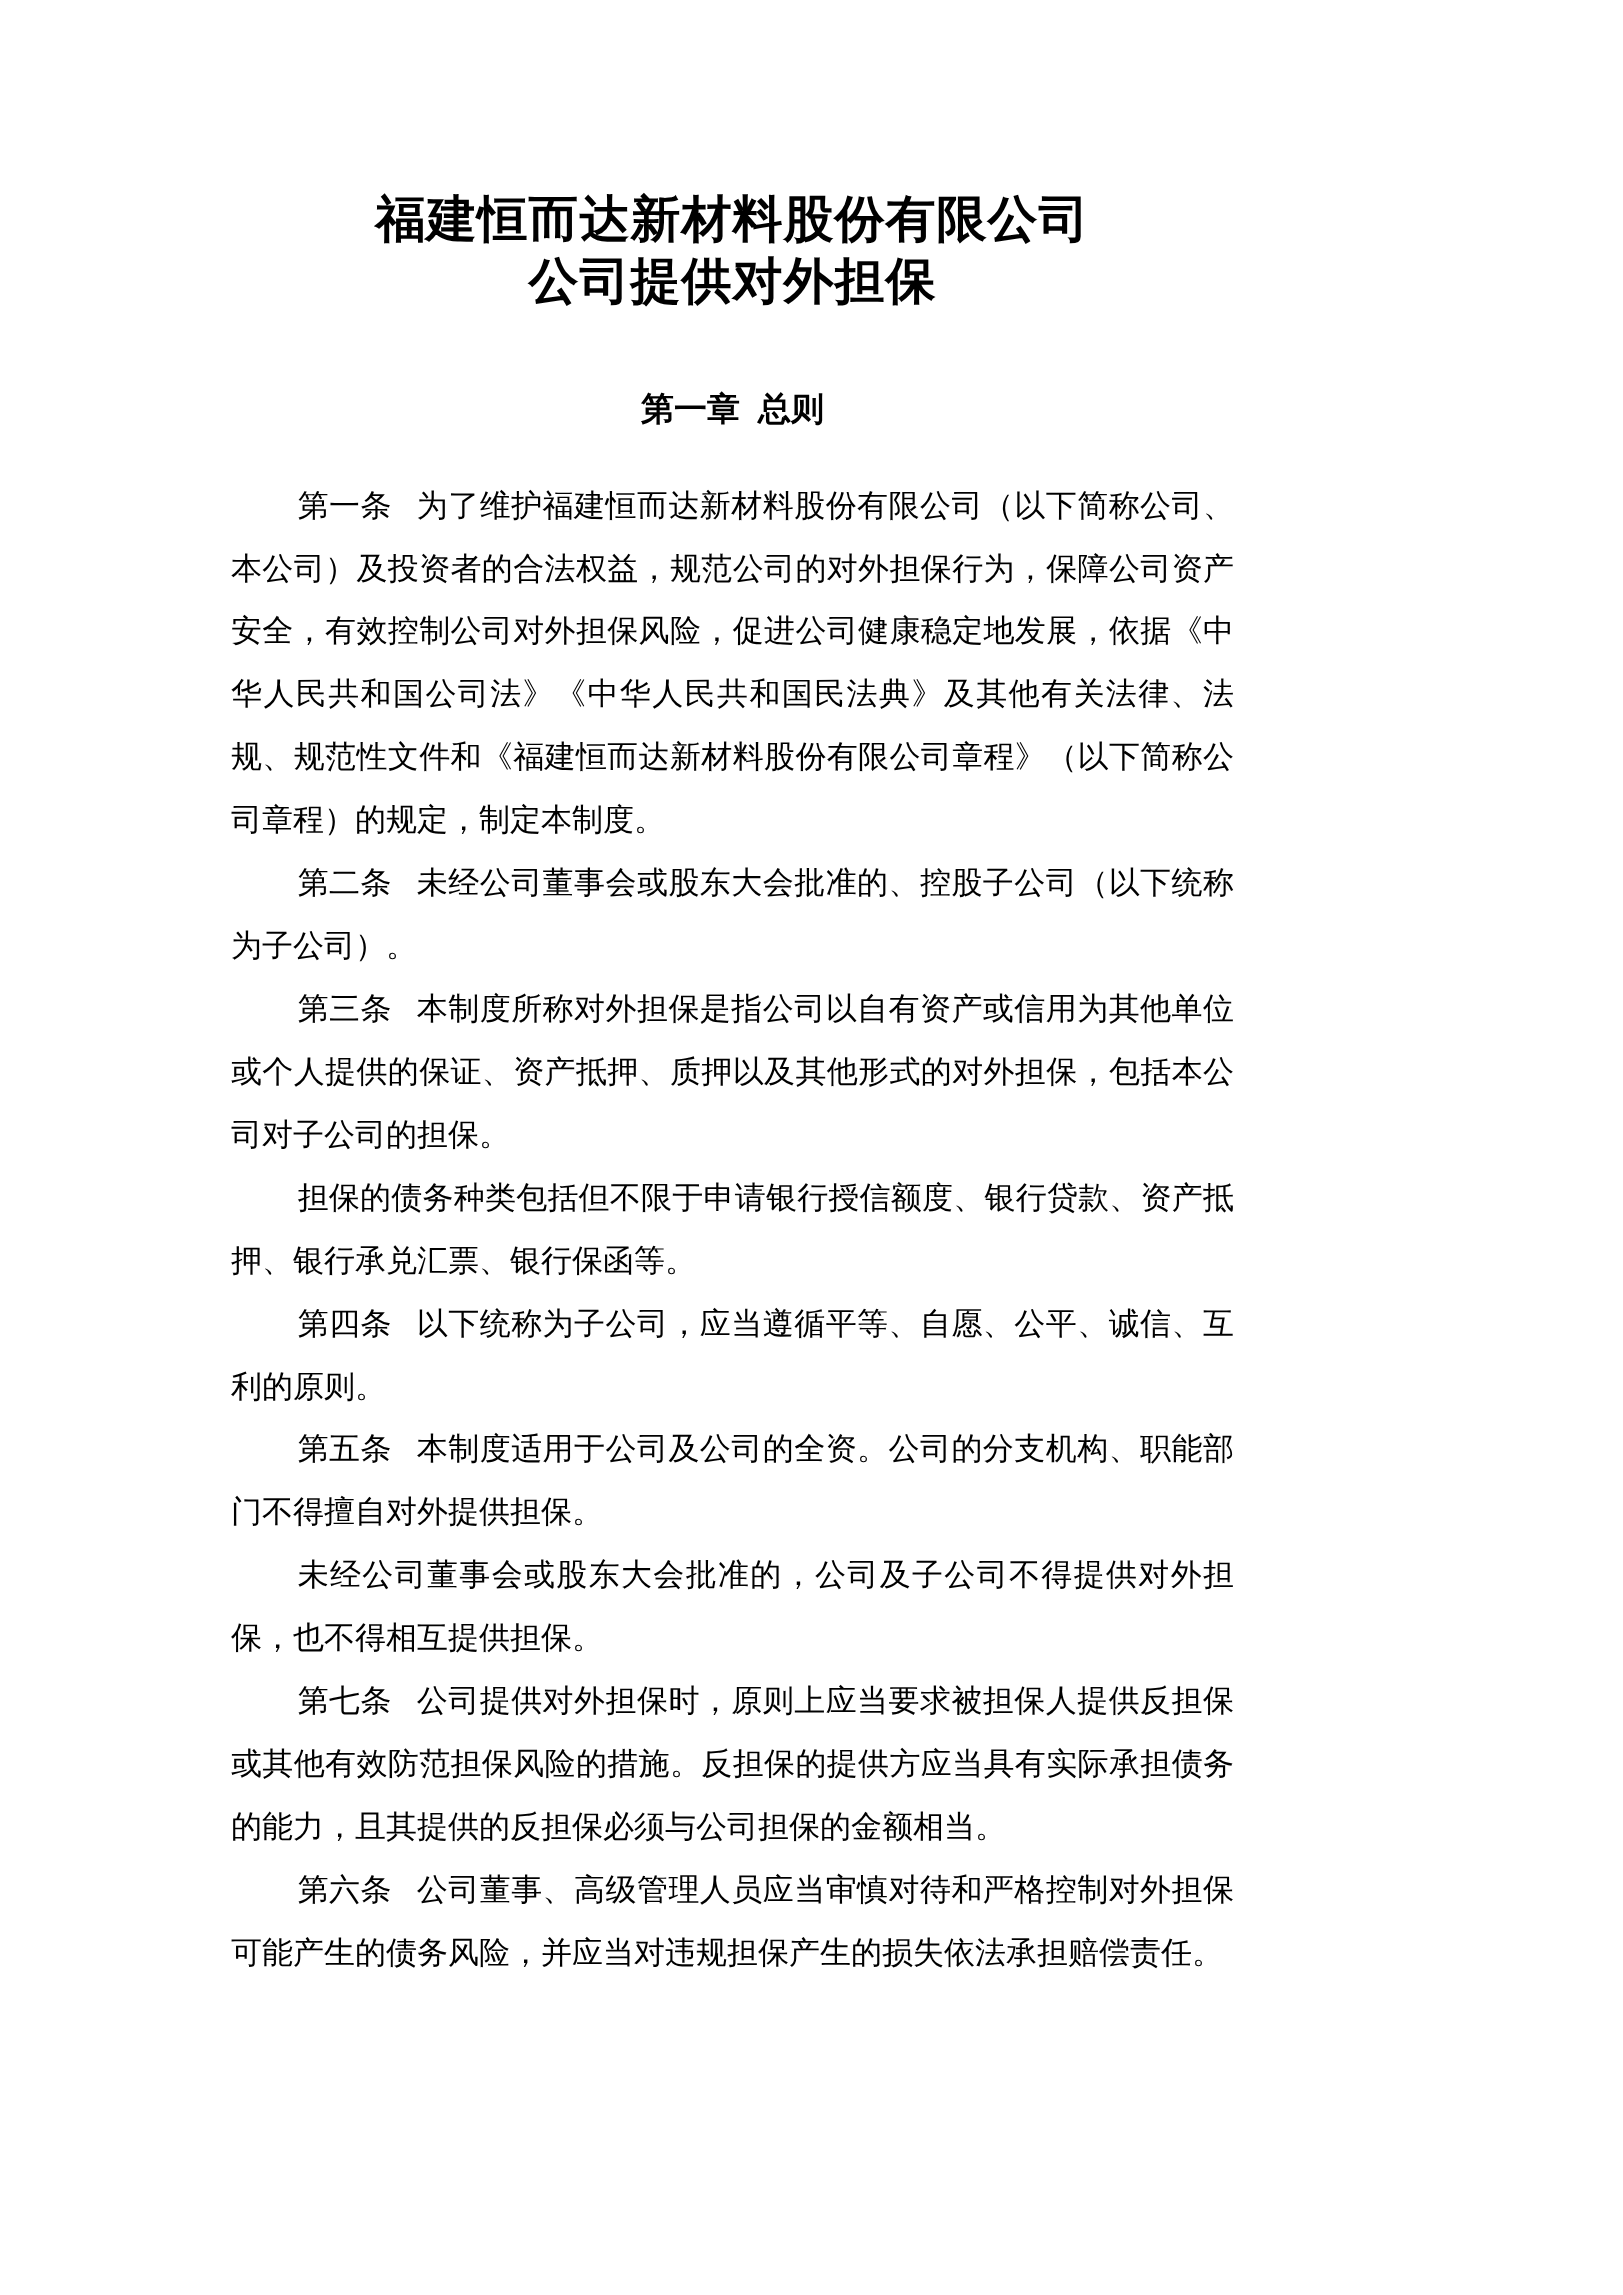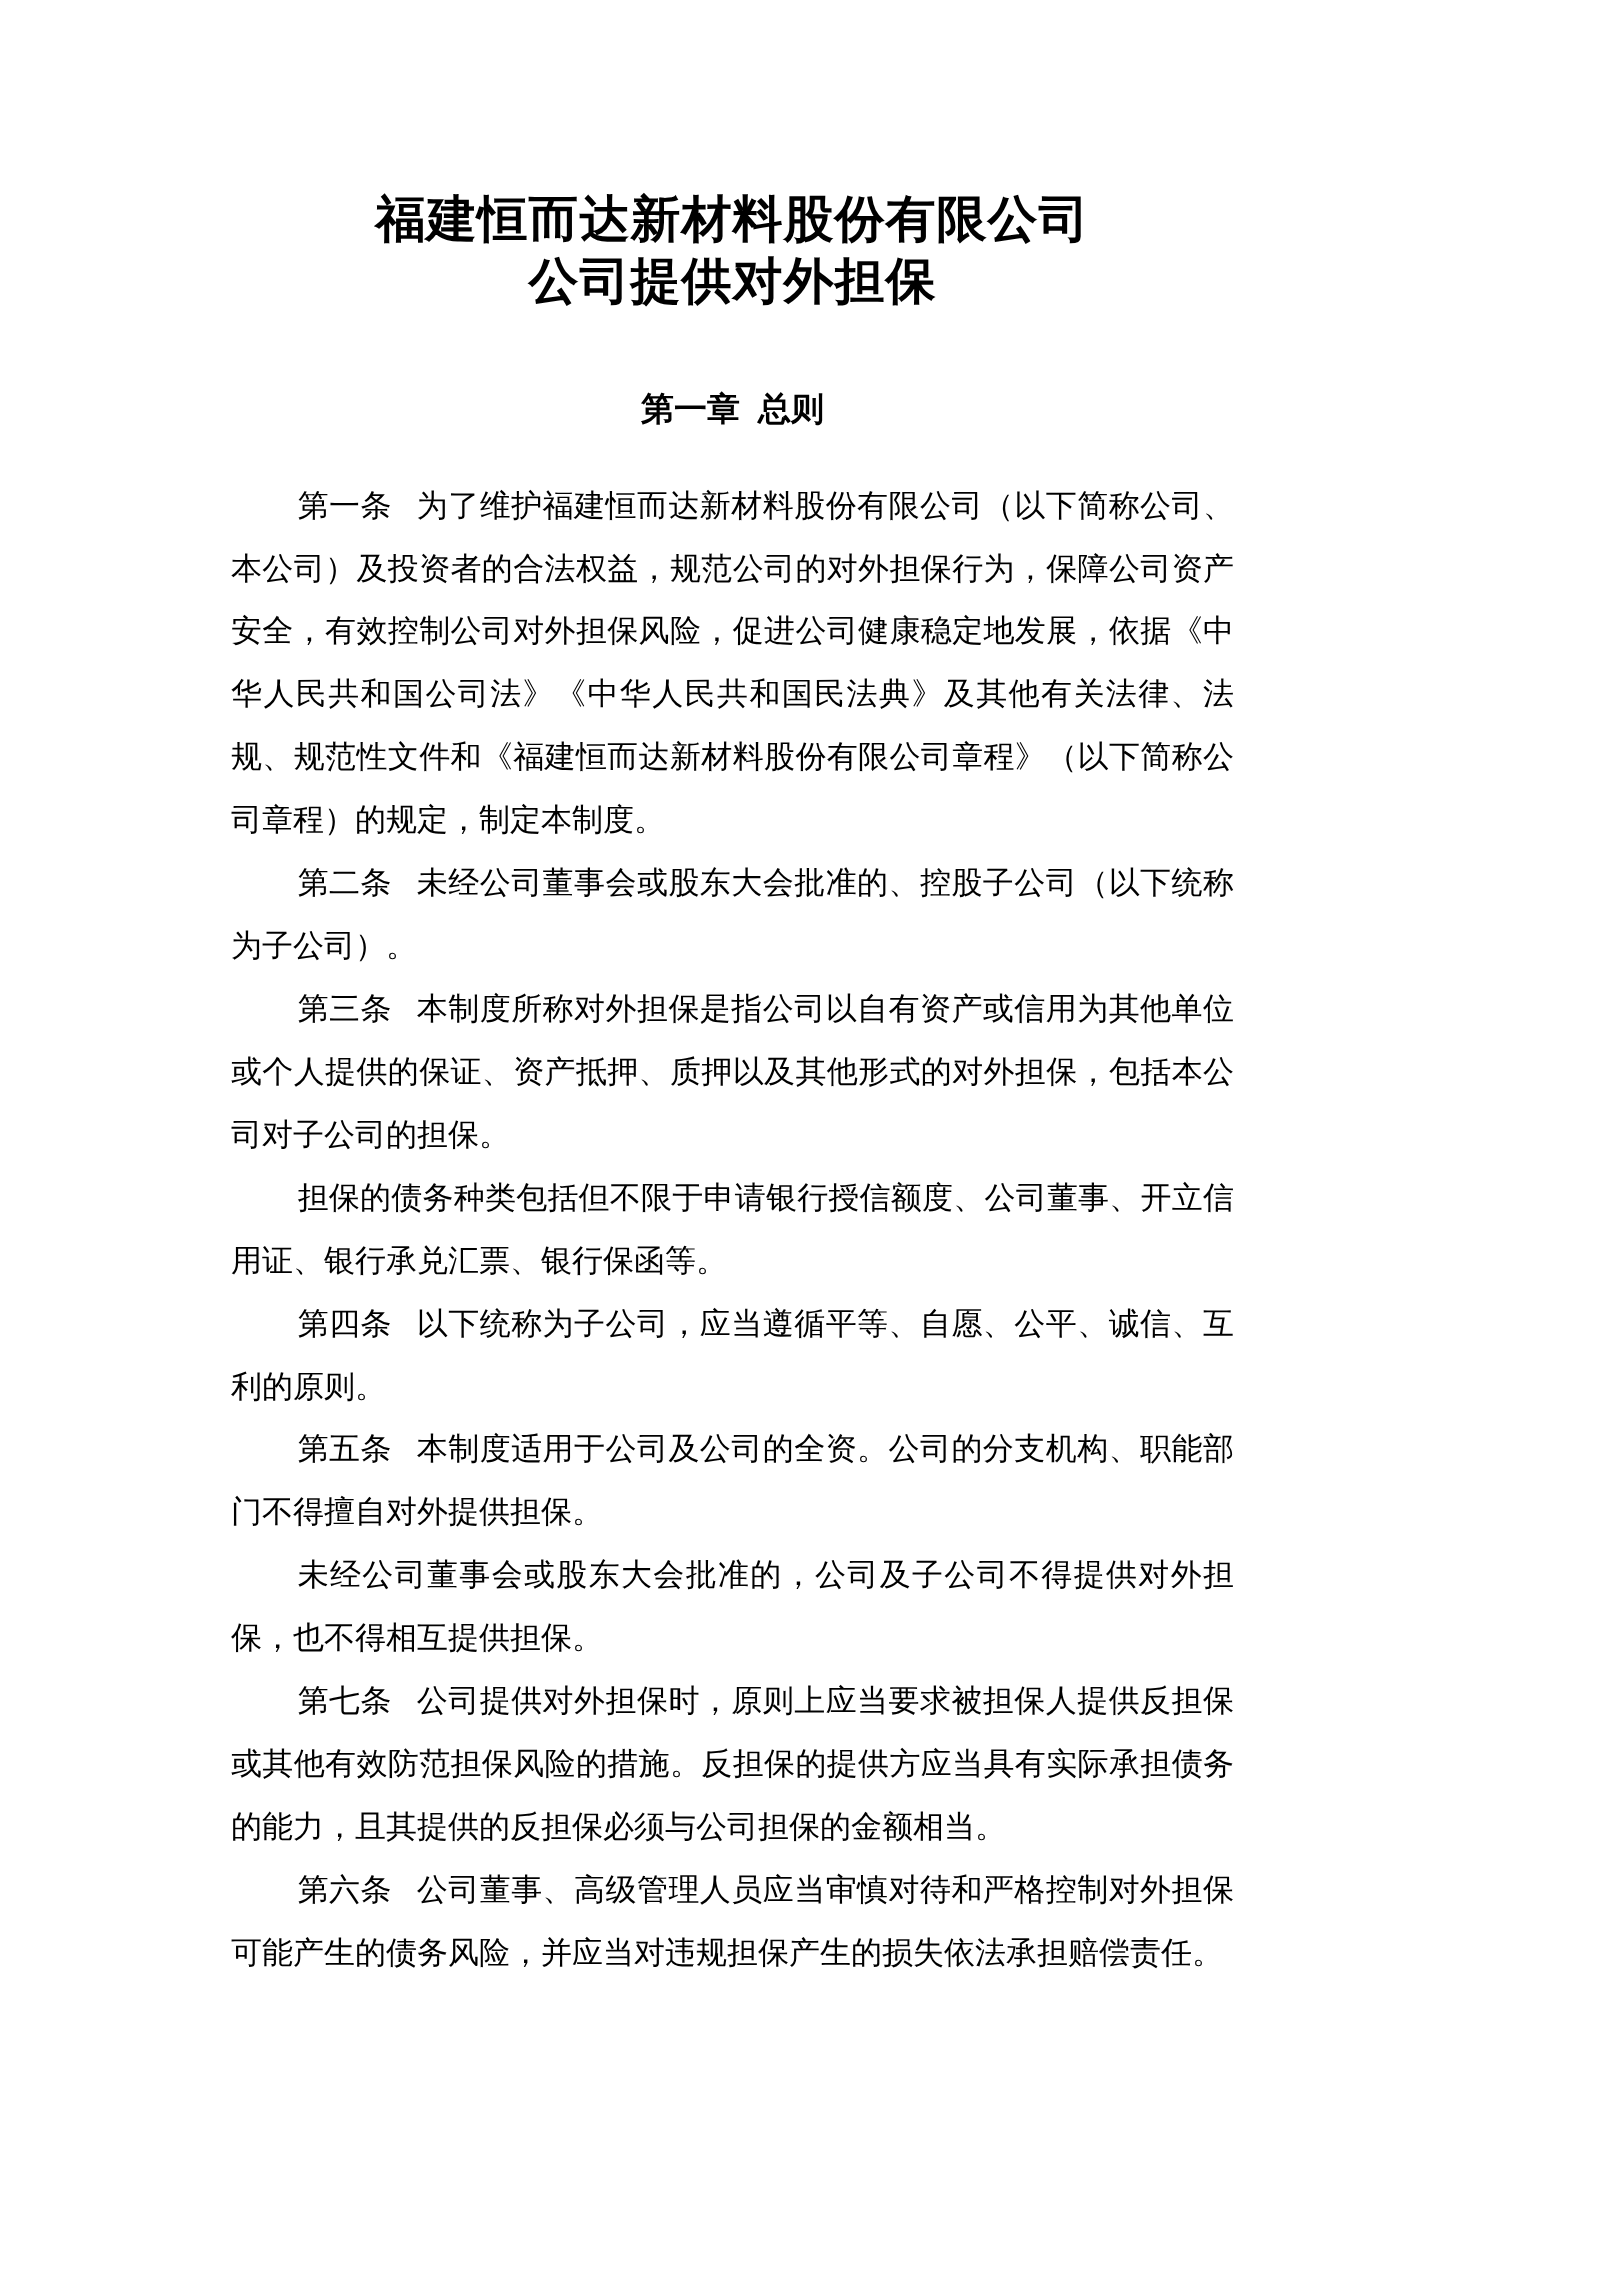--- a/index.html
+++ b/index.html
@@ -73,21 +73,21 @@
   </h1>
 
   <h2 class="chapter-heading">
     <span class="chapter-number">第一章</span><span class="chapter-name">总则</span>
   </h2>
 
   <div class="doc-body">
     <p class="para"><span class="para-label">第一条</span><span class="para-text">为了维护福建恒而达新材料股份有限公司（以下简称公司、本公司）及投资者的合法权益，规范公司的对外担保行为，保障公司资产安全，有效控制公司对外担保风险，促进公司健康稳定地发展，依据《中华人民共和国公司法》《中华人民共和国民法典》及其他有关法律、法规、规范性文件和《福建恒而达新材料股份有限公司章程》（以下简称公司章程）的规定，制定本制度。</span></p>
     <p class="para"><span class="para-label">第二条</span><span class="para-text">未经公司董事会或股东大会批准的、控股子公司（以下统称为子公司）。</span></p>
     <p class="para"><span class="para-label">第三条</span><span class="para-text">本制度所称对外担保是指公司以自有资产或信用为其他单位或个人提供的保证、资产抵押、质押以及其他形式的对外担保，包括本公司对子公司的担保。</span></p>
-    <p class="para"><span class="para-label"></span><span class="para-text">担保的债务种类包括但不限于申请银行授信额度、公司董事、开立信用证、银行承兑汇票、银行保函等。</span></p>
+    <p class="para"><span class="para-label"></span><span class="para-text">担保的债务种类包括但不限于申请银行授信额度、银行贷款、资产抵押、银行承兑汇票、银行保函等。</span></p>
     <p class="para"><span class="para-label">第四条</span><span class="para-text">以下统称为子公司，应当遵循平等、自愿、公平、诚信、互利的原则。</span></p>
     <p class="para"><span class="para-label">第五条</span><span class="para-text">本制度适用于公司及公司的全资。公司的分支机构、职能部门不得擅自对外提供担保。</span></p>
     <p class="para"><span class="para-label"></span><span class="para-text">未经公司董事会或股东大会批准的，公司及子公司不得提供对外担保，也不得相互提供担保。</span></p>
     <p class="para"><span class="para-label">第七条</span><span class="para-text">公司提供对外担保时，原则上应当要求被担保人提供反担保或其他有效防范担保风险的措施。反担保的提供方应当具有实际承担债务的能力，且其提供的反担保必须与公司担保的金额相当。</span></p>
     <p class="para"><span class="para-label">第六条</span><span class="para-text">公司董事、高级管理人员应当审慎对待和严格控制对外担保可能产生的债务风险，并应当对违规担保产生的损失依法承担赔偿责任。</span></p>
   </div>
 
 </div>
 
 

